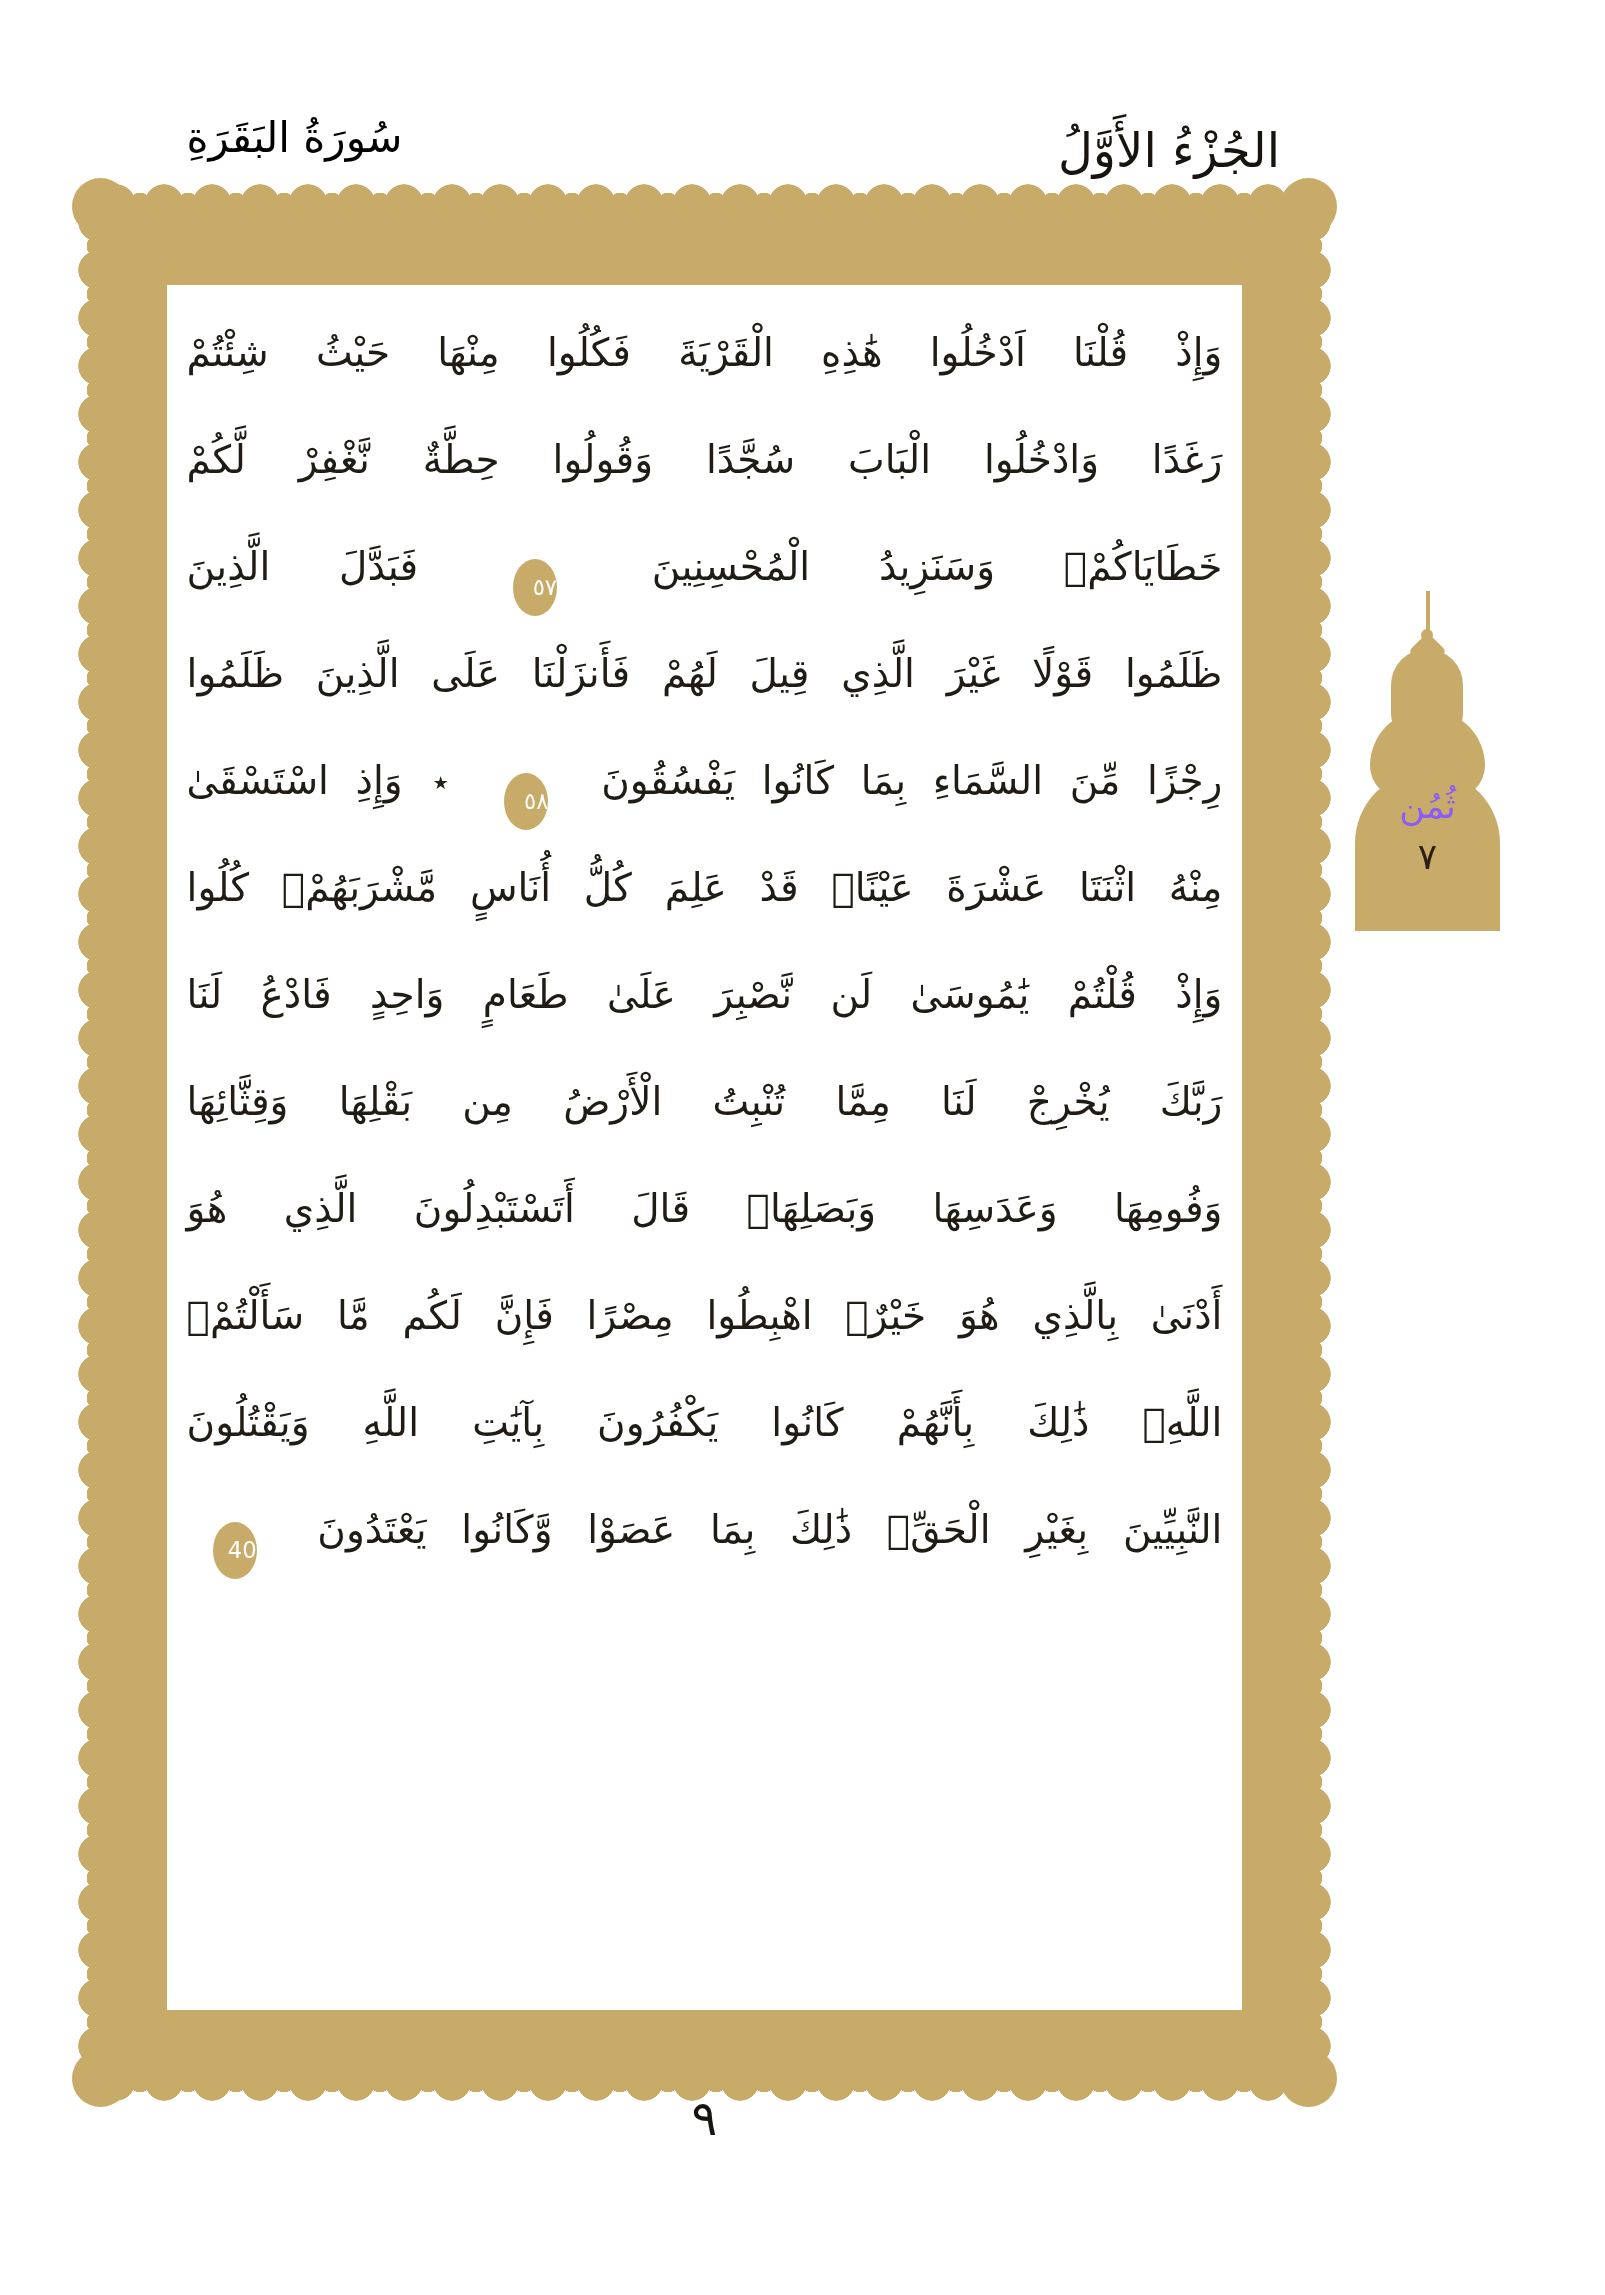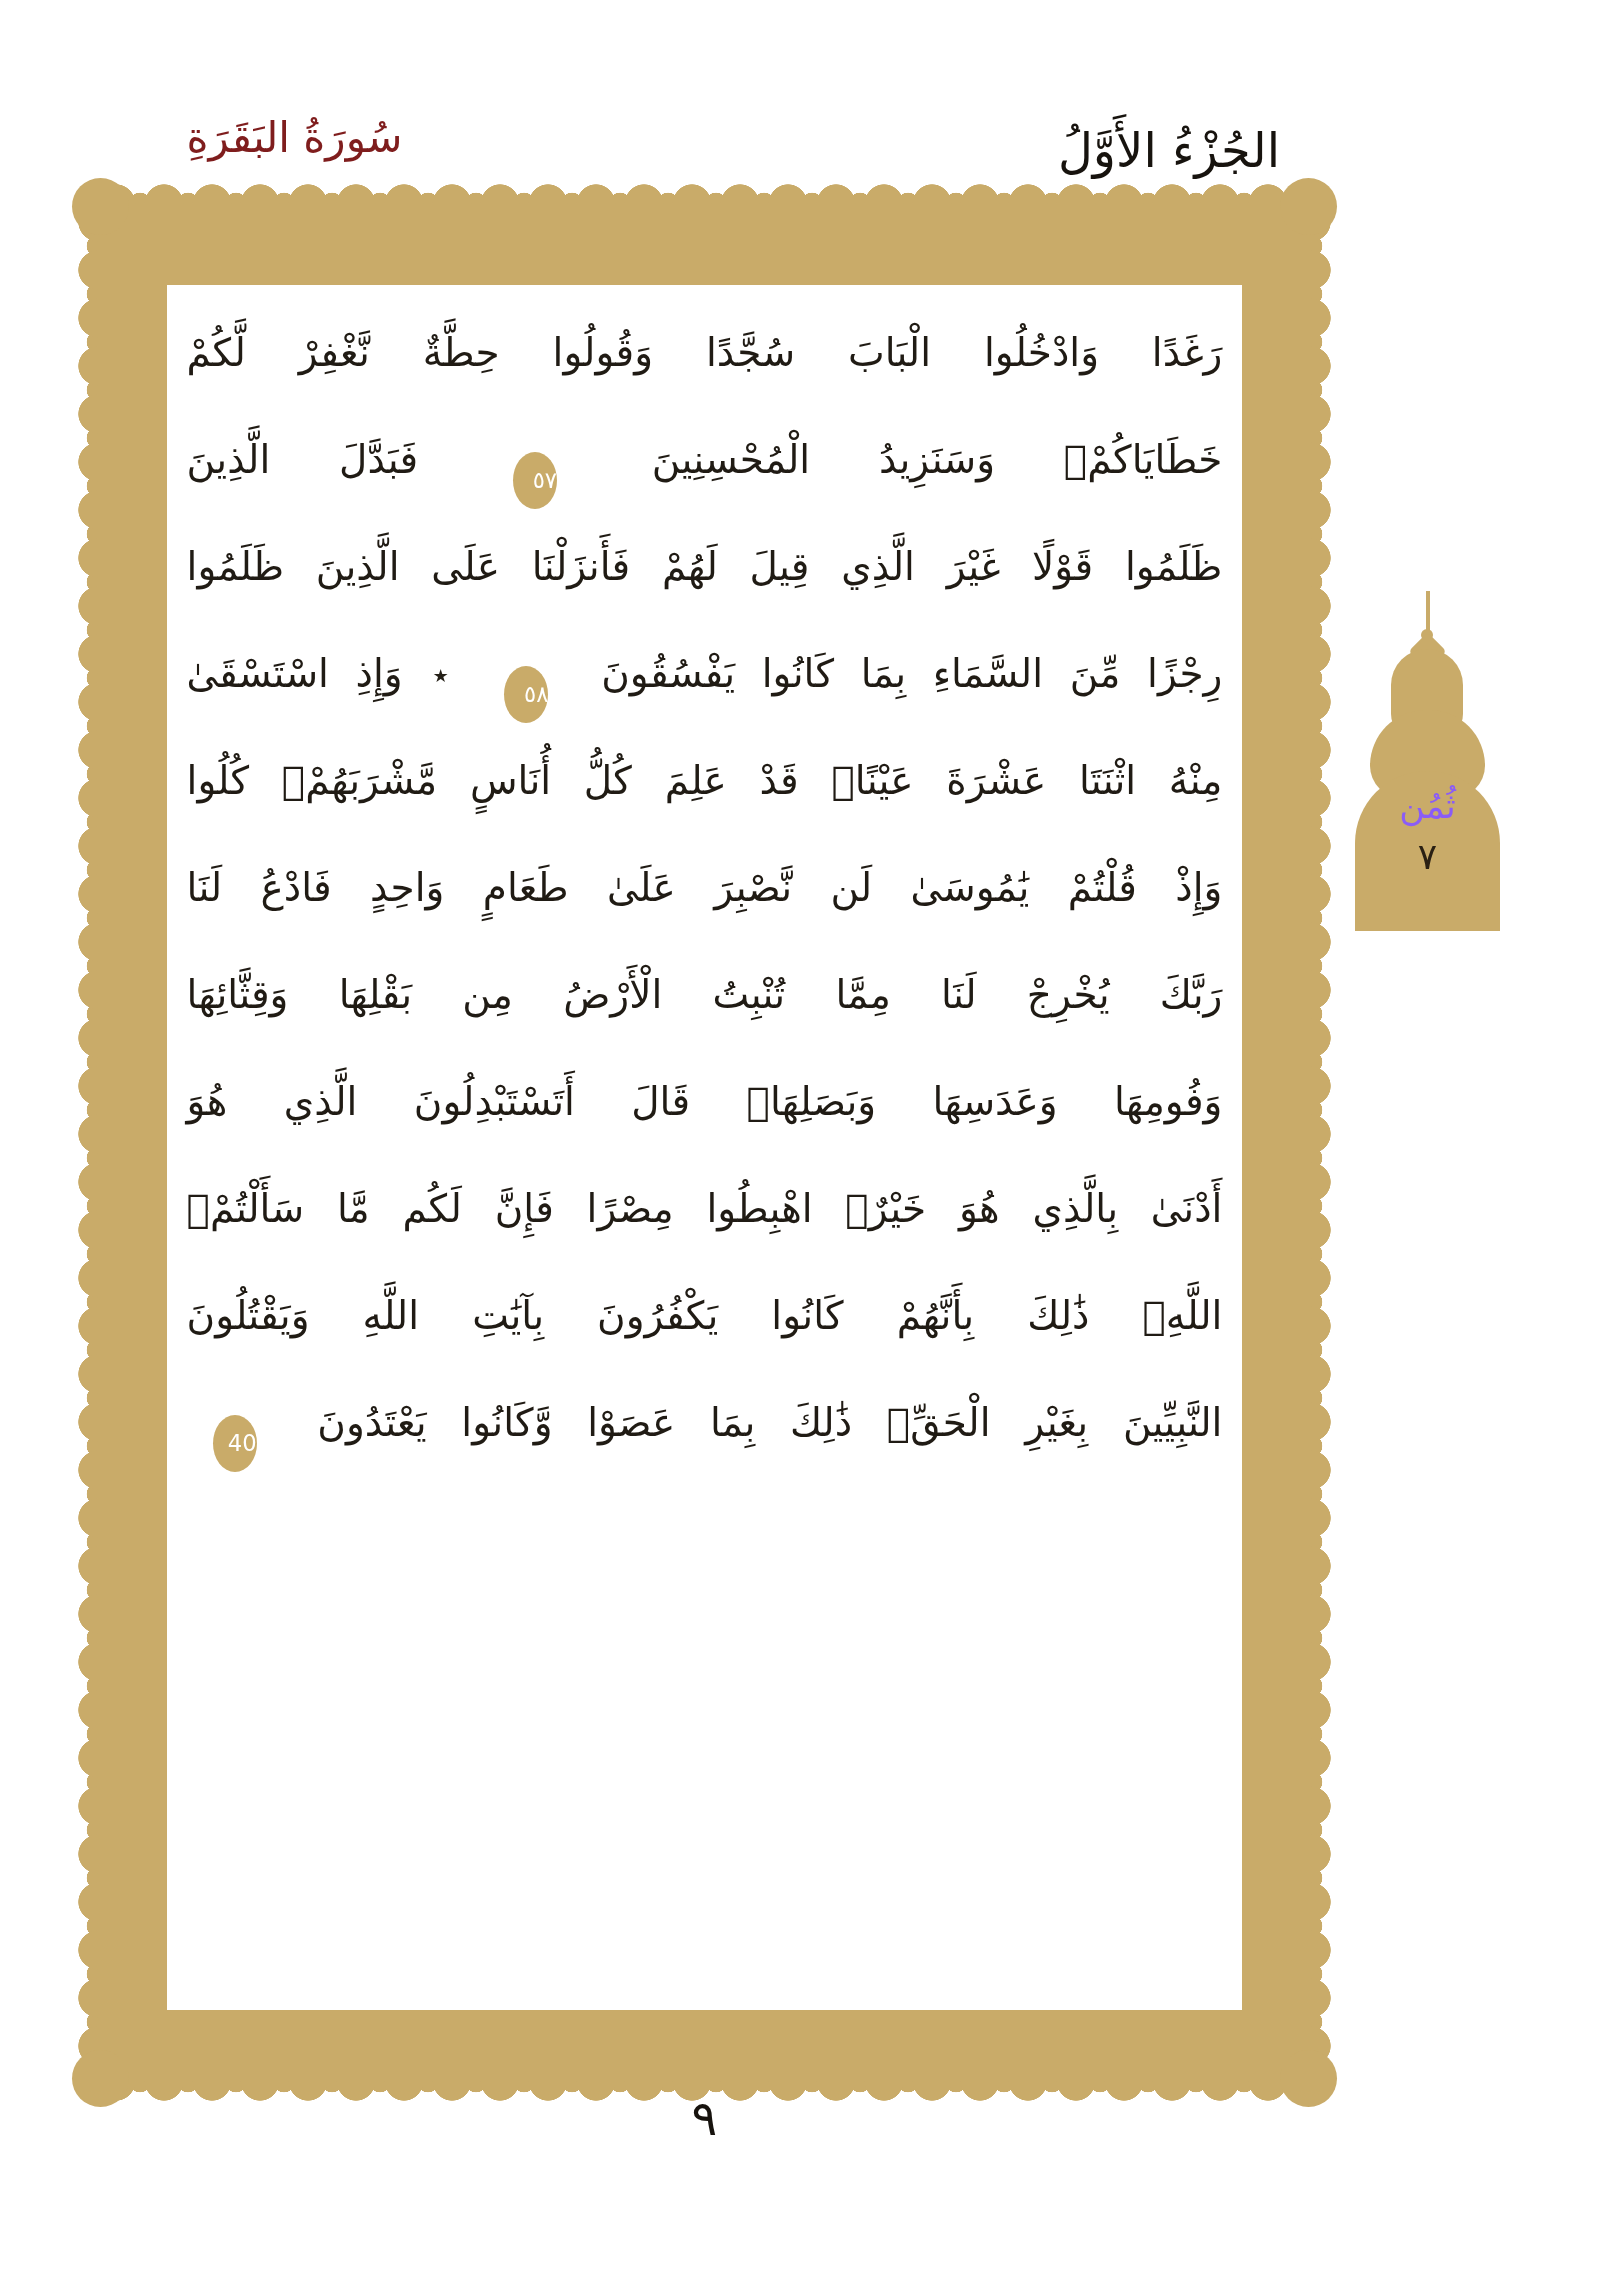--- a/index.html
+++ b/index.html
@@ -9,21 +9,21 @@
   html,body{margin:0;padding:0;background:#ffffff;}
   body{
     width:1605px;height:2295px;position:relative;overflow:hidden;
     font-family:"DejaVu Sans",sans-serif;color:var(--ink);
   }
   .page{position:absolute;inset:0;background:#ffffff;}
 
   
   .surah-title{
     position:absolute;left:181px;top:113px;width:227px;
-    font-size:42px;text-align:center;direction:rtl;color:#7f1d1d;
+    font-size:42px;text-align:center;direction:rtl;color:#000000;
   }
   .juz-title{
     position:absolute;right:325px;top:122px;
     font-size:48px;direction:rtl;color:#17130e;
   }
 
   
   .frame{
     position:absolute;left:98px;top:204px;width:1213px;height:1877px;
     background:var(--gold);
@@ -125,20 +125,21 @@
     <div class="sc sc-bottom"></div>
     <div class="sc sc-left"></div>
     <div class="sc sc-right"></div>
     <div class="corner tl"></div>
     <div class="corner tr"></div>
     <div class="corner bl"></div>
     <div class="corner br"></div>
 
     <div class="window">
       <div id="lines" class="lines" dir="rtl">
+          <div class="qline"><span>وَإِذْ قُلْنَا اَدْخُلُوا هَٰذِهِ الْقَرْيَةَ فَكُلُوا مِنْهَا حَيْثُ شِئْتُمْ</span> </div>
           <div class="qline"><span>رَغَدًا وَادْخُلُوا الْبَابَ سُجَّدًا وَقُولُوا حِطَّةٌ نَّغْفِرْ لَّكُمْ</span> </div>
           <div class="qline"><span>خَطَايَاكُمْۚ وَسَنَزِيدُ الْمُحْسِنِينَ</span> <span class="ayah-mark">٥٧</span> <span>فَبَدَّلَ الَّذِينَ</span> </div>
           <div class="qline"><span>ظَلَمُوا قَوْلًا غَيْرَ الَّذِي قِيلَ لَهُمْ فَأَنزَلْنَا عَلَى الَّذِينَ ظَلَمُوا</span> </div>
           <div class="qline"><span>رِجْزًا مِّنَ السَّمَاءِ بِمَا كَانُوا يَفْسُقُونَ</span> <span class="ayah-mark">٥٨</span> <span class="hizb-star">٭</span> <span>وَإِذِ اسْتَسْقَىٰ</span> </div>
           <div class="qline"><span>مِنْهُ اثْنَتَا عَشْرَةَ عَيْنًاۖ قَدْ عَلِمَ كُلُّ أُنَاسٍ مَّشْرَبَهُمْۖ كُلُوا</span> </div>
           <div class="qline"><span>وَإِذْ قُلْتُمْ يَٰمُوسَىٰ لَن نَّصْبِرَ عَلَىٰ طَعَامٍ وَاحِدٍ فَادْعُ لَنَا</span> </div>
           <div class="qline"><span>رَبَّكَ يُخْرِجْ لَنَا مِمَّا تُنْبِتُ الْأَرْضُ مِن بَقْلِهَا وَقِثَّائِهَا</span> </div>
           <div class="qline"><span>وَفُومِهَا وَعَدَسِهَا وَبَصَلِهَاۖ قَالَ أَتَسْتَبْدِلُونَ الَّذِي هُوَ</span> </div>
           <div class="qline"><span>أَدْنَىٰ بِالَّذِي هُوَ خَيْرٌۚ اهْبِطُوا مِصْرًا فَإِنَّ لَكُم مَّا سَأَلْتُمْۗ</span> </div>
           <div class="qline"><span>اللَّهِۗ ذَٰلِكَ بِأَنَّهُمْ كَانُوا يَكْفُرُونَ بِآيَٰتِ اللَّهِ وَيَقْتُلُونَ</span> </div>

